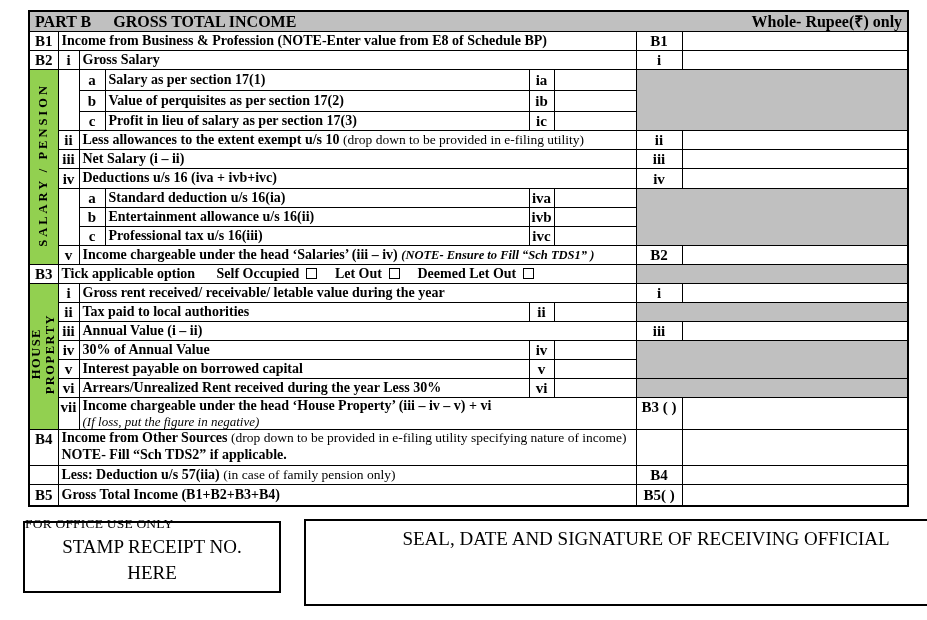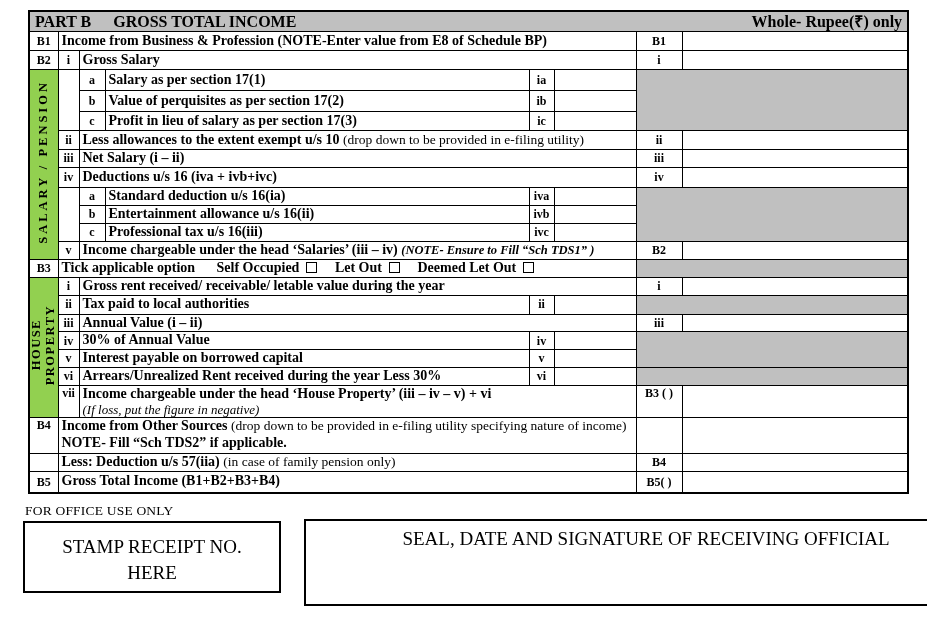--- a/index.html
+++ b/index.html
@@ -12,21 +12,21 @@
   table.form {
     border-collapse:collapse; table-layout:fixed;
     width:879px; margin:10px 0 0 28px;
     border:2px solid #000;
   }
   td {
     border:1px solid #000; padding:0 3px;
     font-weight:bold; font-size:14px; line-height:1.2;
     white-space:nowrap; overflow:hidden; vertical-align:middle;
   }
-  td.lab { text-align:center; padding:0 0; font-size:12px; }
+  td.lab { text-align:center; padding:0 0; font-size:15px; }
   td.desc { text-align:left; }
   td.wrap { white-space:normal; }
   td.top { vertical-align:top; }
   td.gray { background:var(--gray); }
   td.val { background:#fff; }
   tr.hdr td { background:var(--gray); font-size:16px; padding:0 5px; }
   .hdr-flex { display:flex; justify-content:space-between; align-items:center; }
   .hdr-left .t2 { margin-left:22px; }
   td.green { background:var(--green); text-align:center; padding:0; }
   .vwrap {

